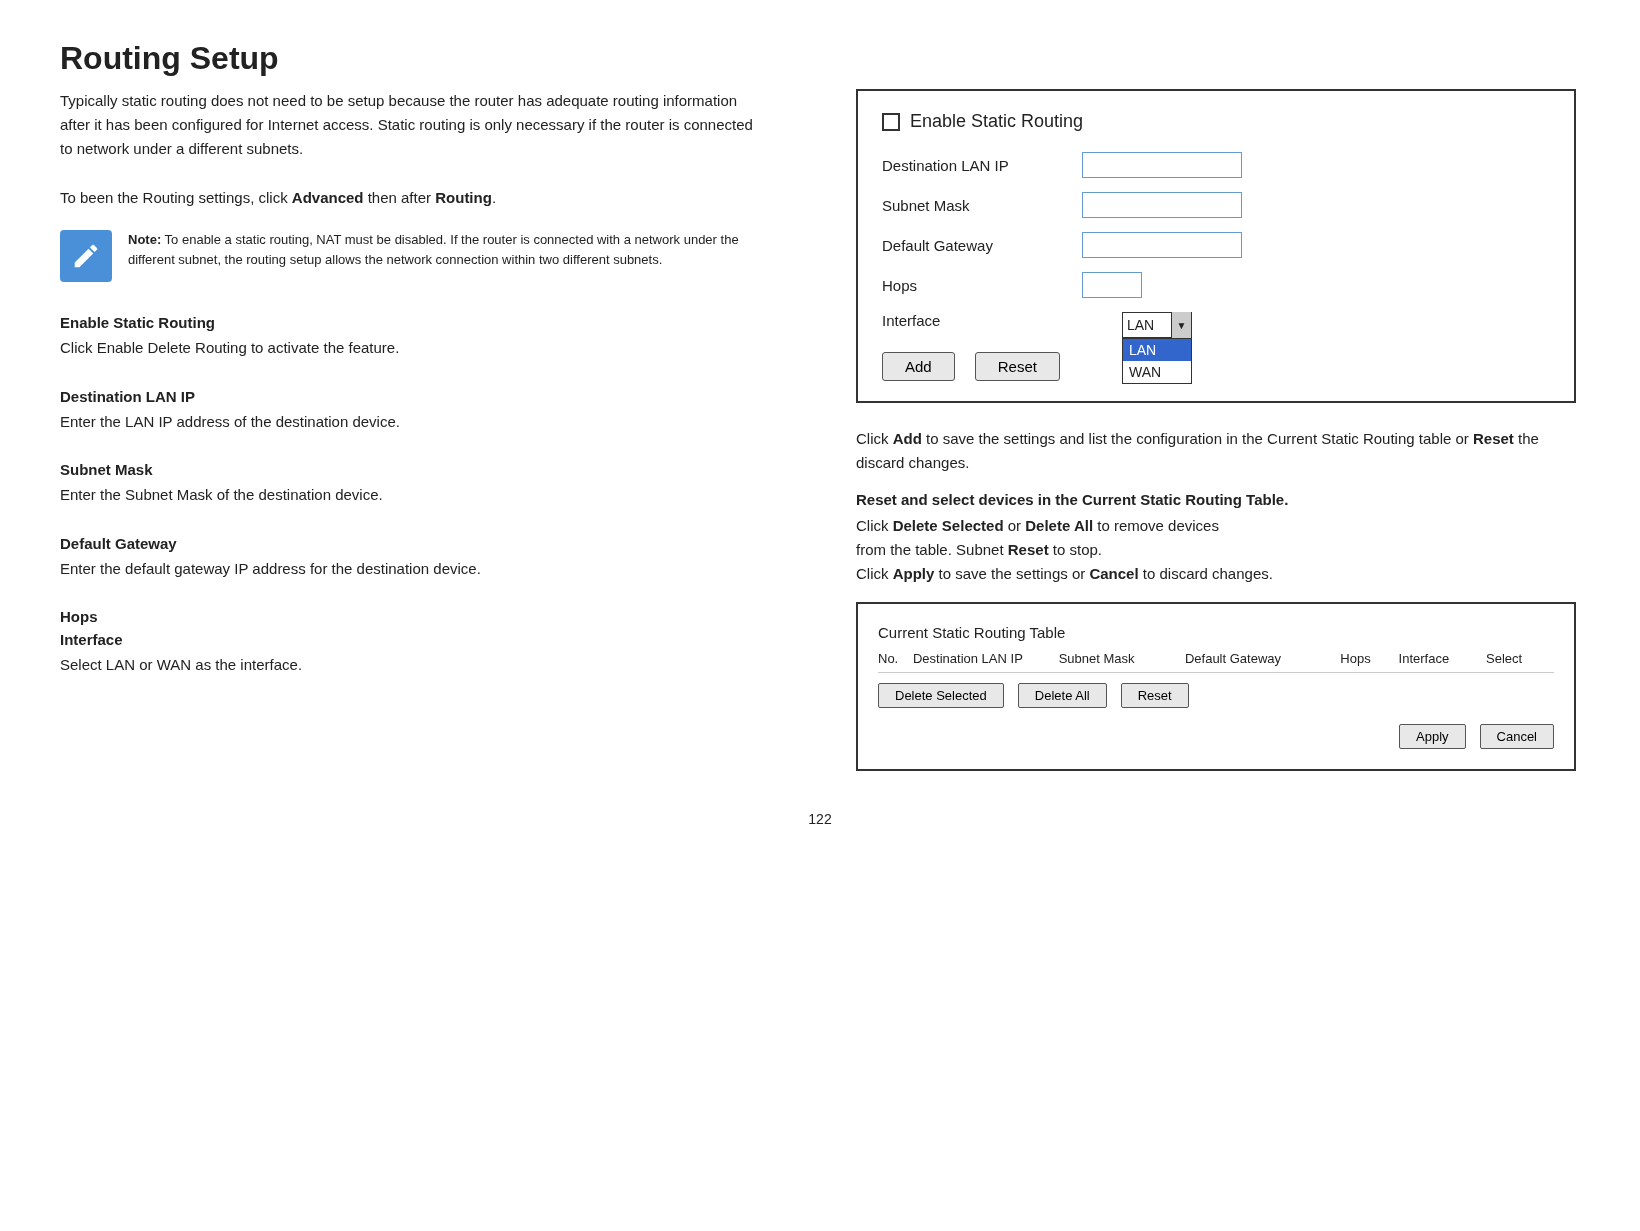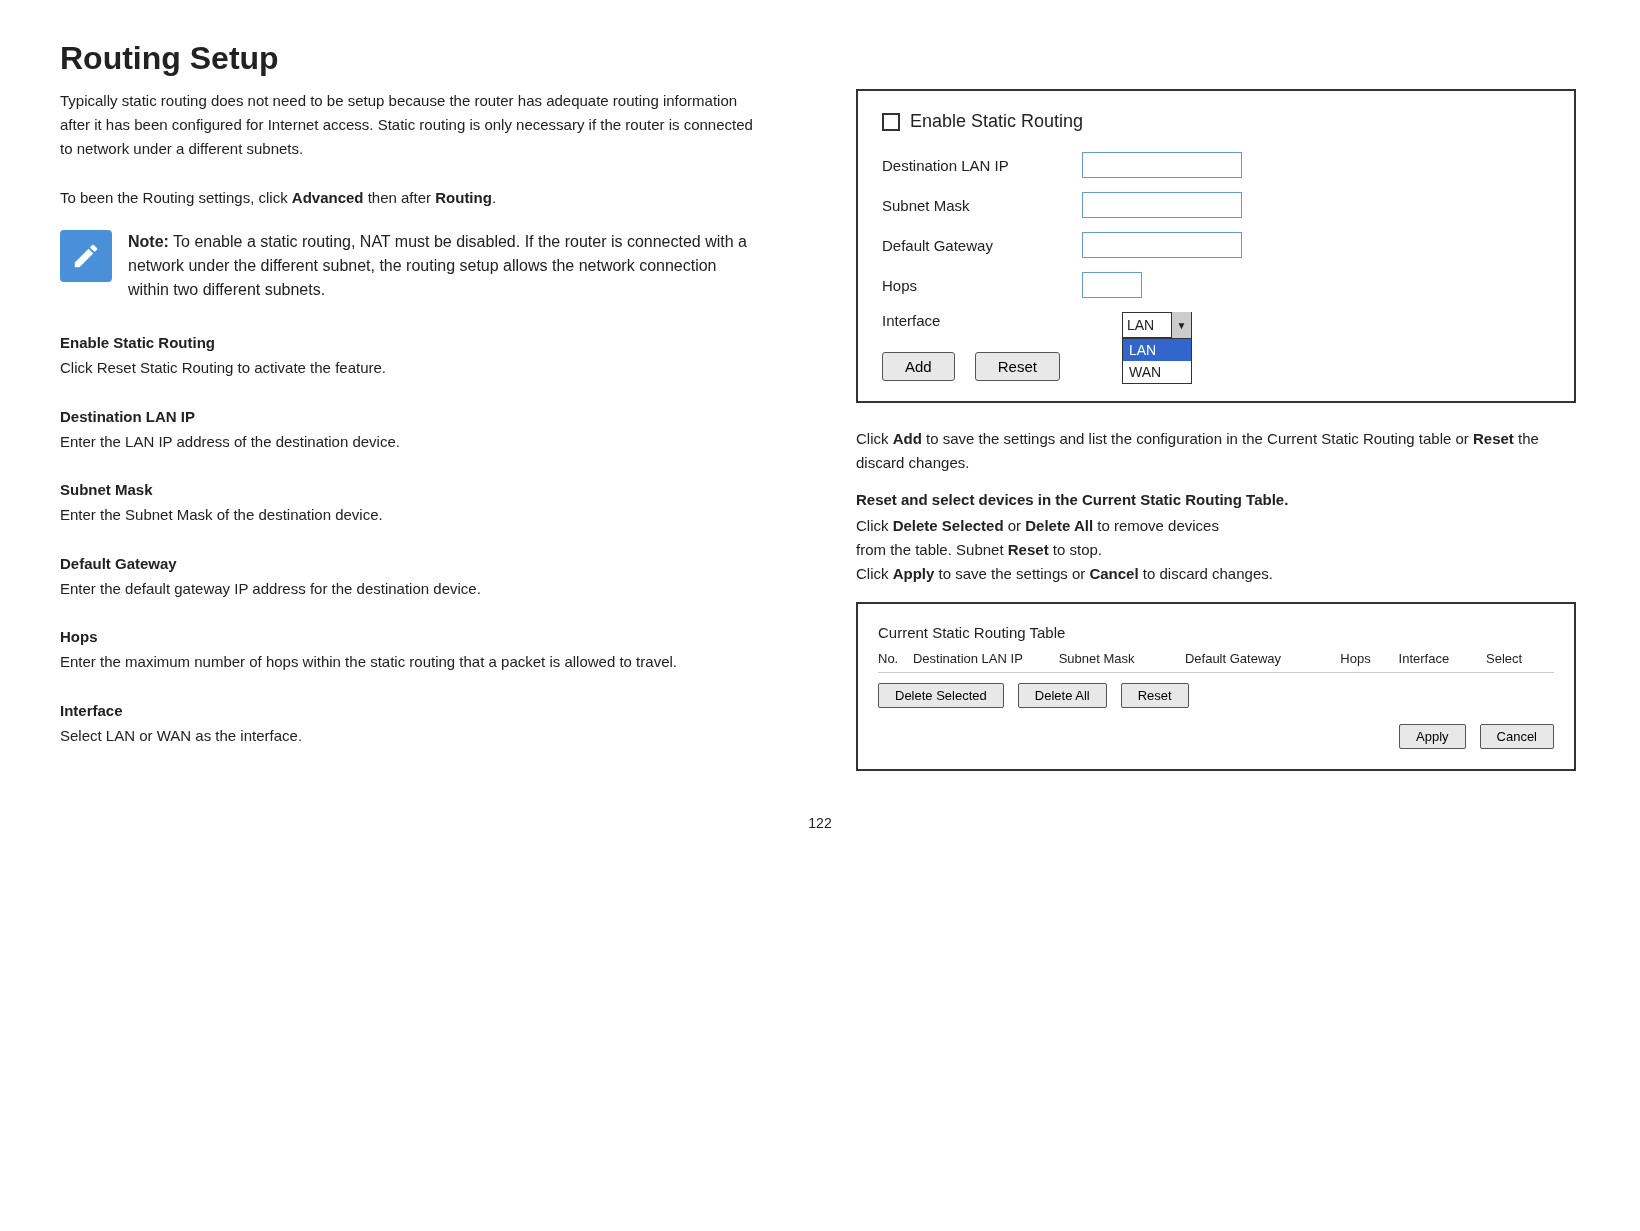--- a/index.html
+++ b/index.html
@@ -57,21 +57,21 @@
       display: flex;
       align-items: center;
       justify-content: center;
     }
     .note-icon svg {
       width: 30px;
       height: 30px;
       fill: white;
     }
     .note-text {
-      font-size: 16px;
+      font-size: 13px;
       line-height: 1.5;
     }
     .section-title {
       font-weight: bold;
       font-size: 15px;
       margin-bottom: 6px;
     }
     .section-body {
       font-size: 15px;
       margin-bottom: 28px;
@@ -251,41 +251,40 @@
         </svg>
       </div>
       <div class="note-text">
         <strong>Note:</strong>
         <span>To enable a static routing, NAT must be disabled. If the router is connected with a network under the different subnet, the routing setup allows the network connection within two different subnets.</span>
       </div>
     </div>
 
     <div>
       <p class="section-title">Enable Static Routing</p>
-      <p class="section-body">Click Reset Static Routing to activate the feature.</p>
+      <p class="section-body">Click Enable Delete Routing to activate the feature.</p>
     </div>
 
     <div>
       <p class="section-title">Destination LAN IP</p>
       <p class="section-body">Enter the LAN IP address of the destination device.</p>
     </div>
 
     <div>
       <p class="section-title">Subnet Mask</p>
       <p class="section-body">Enter the Subnet Mask of the destination device.</p>
     </div>
 
     <div>
       <p class="section-title">Default Gateway</p>
       <p class="section-body">Enter the default gateway IP address for the destination device.</p>
     </div>
 
     <div>
       <p class="section-title">Hops</p>
-      <p class="section-body">Enter the maximum number of hops within the static routing that a packet is allowed to travel.</p>
     </div>
 
     <div>
       <p class="section-title">Interface</p>
       <p class="section-body">Select LAN or WAN as the interface.</p>
     </div>
   </div>
 
   <div class="right-column">
 

